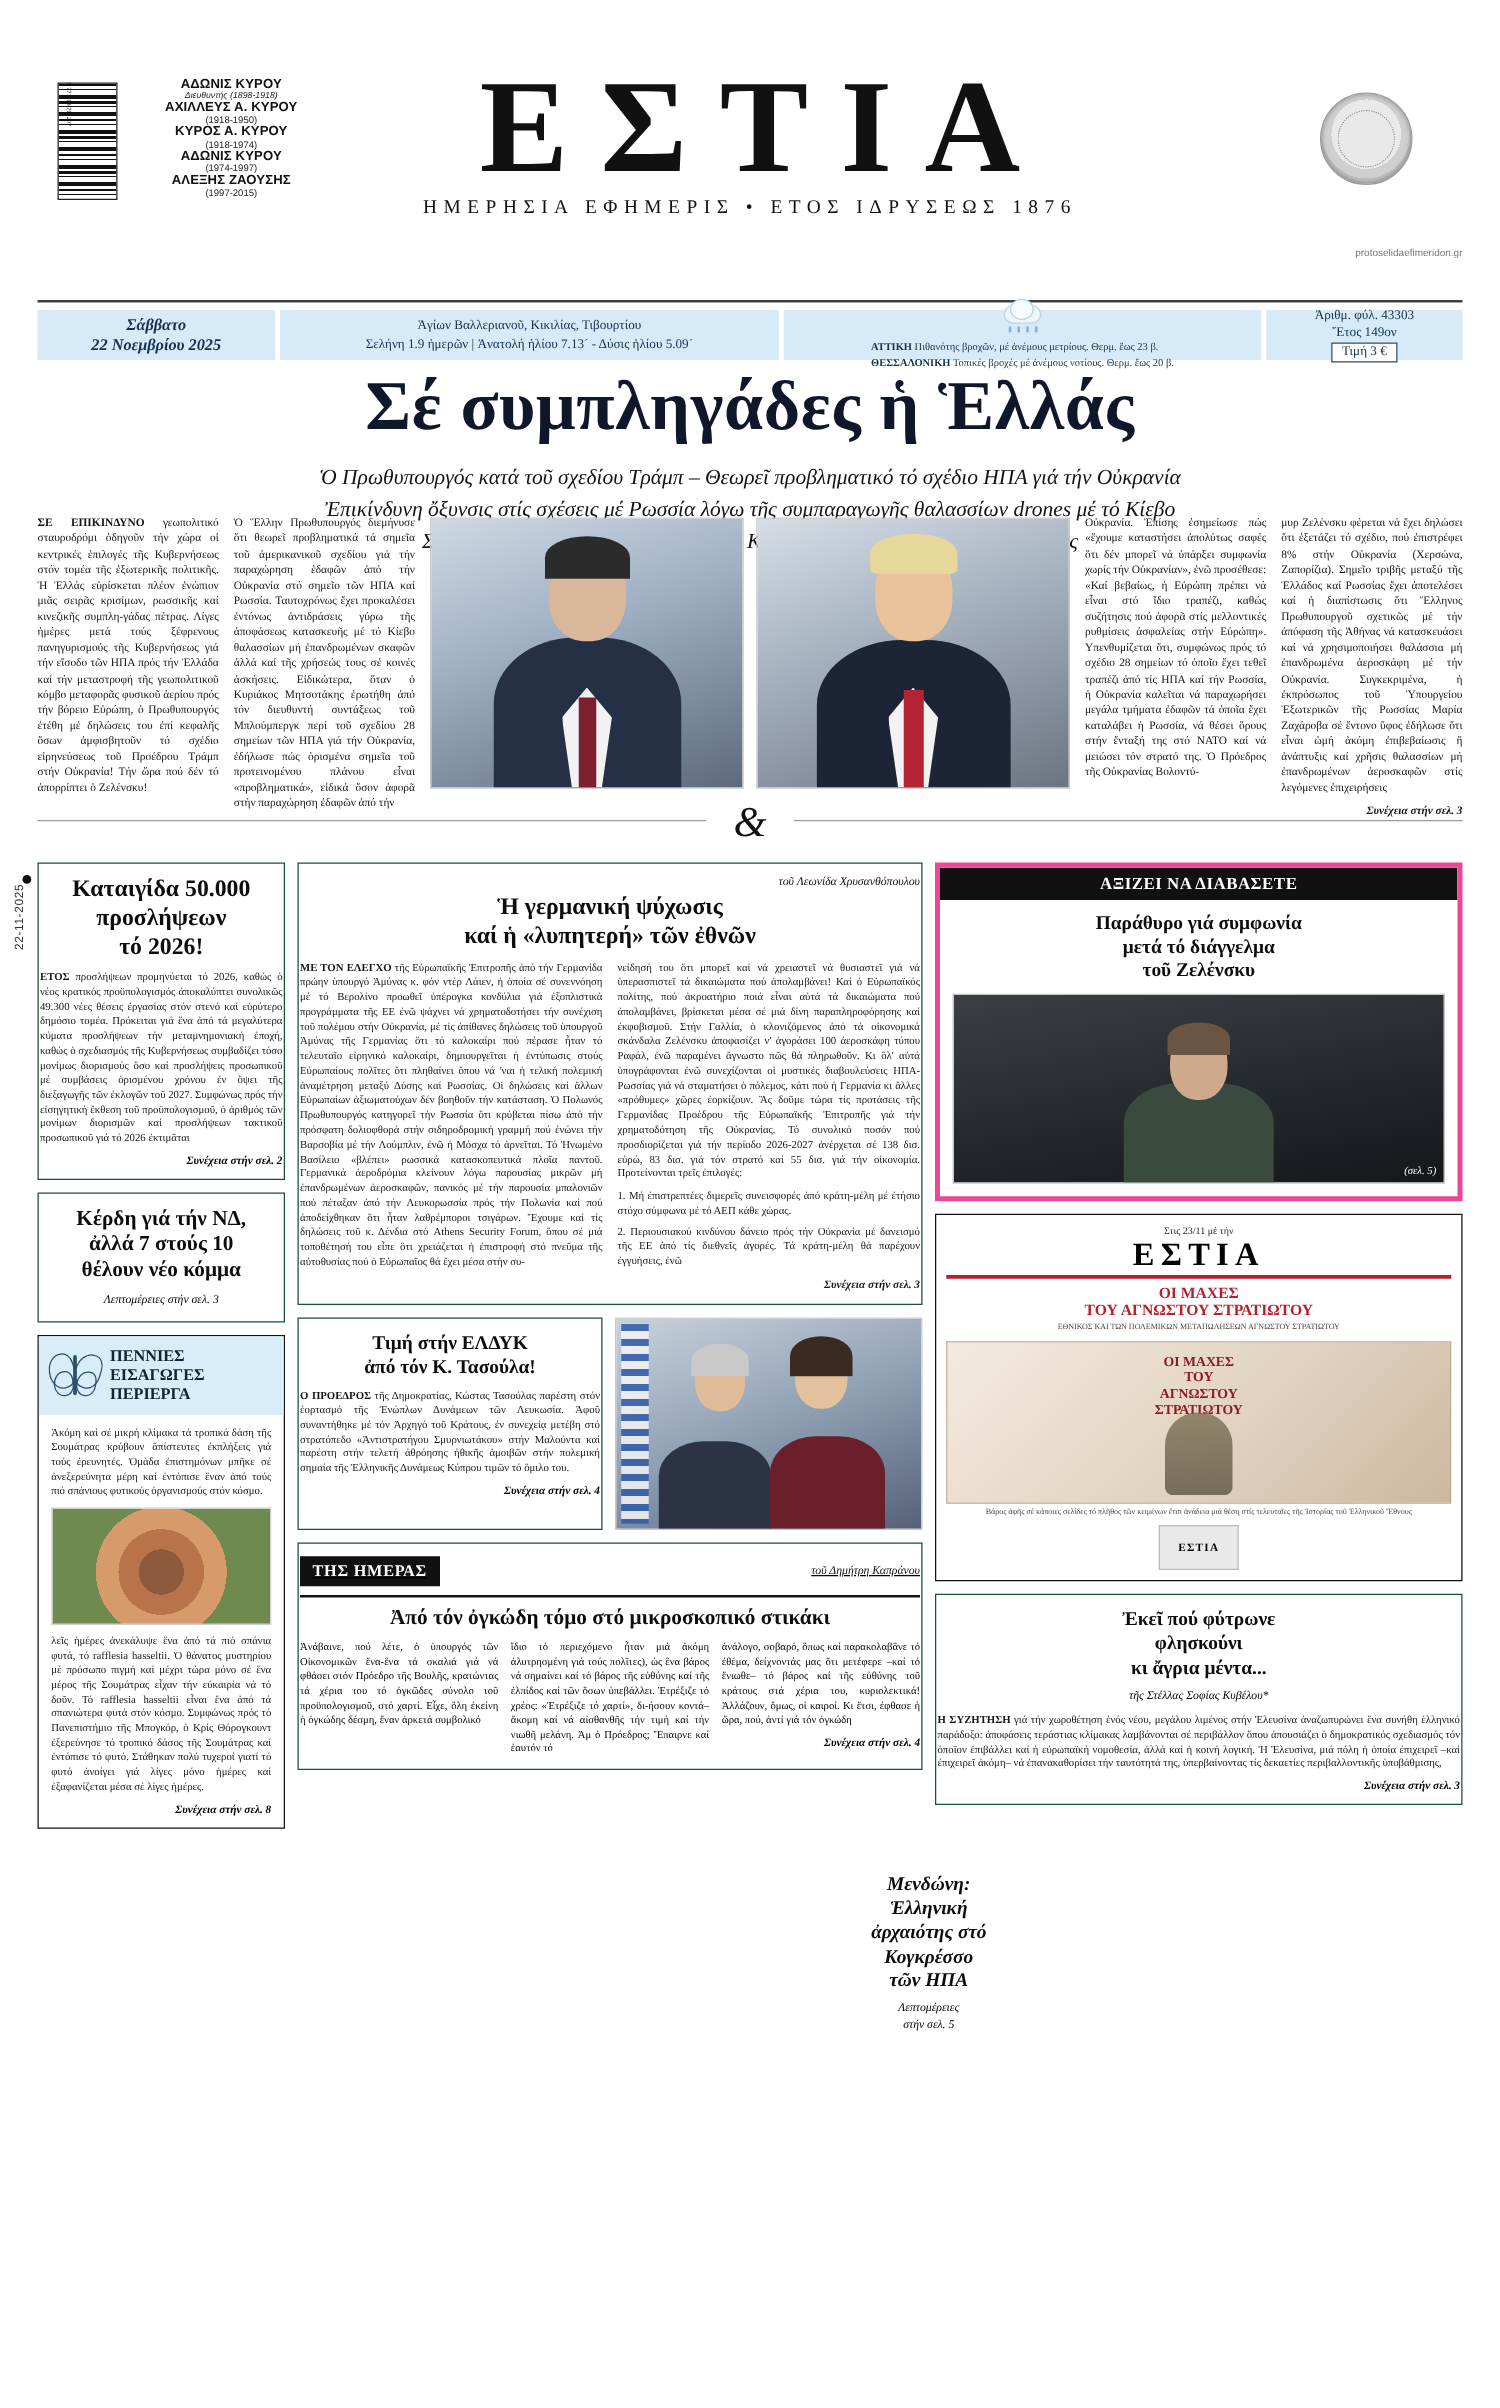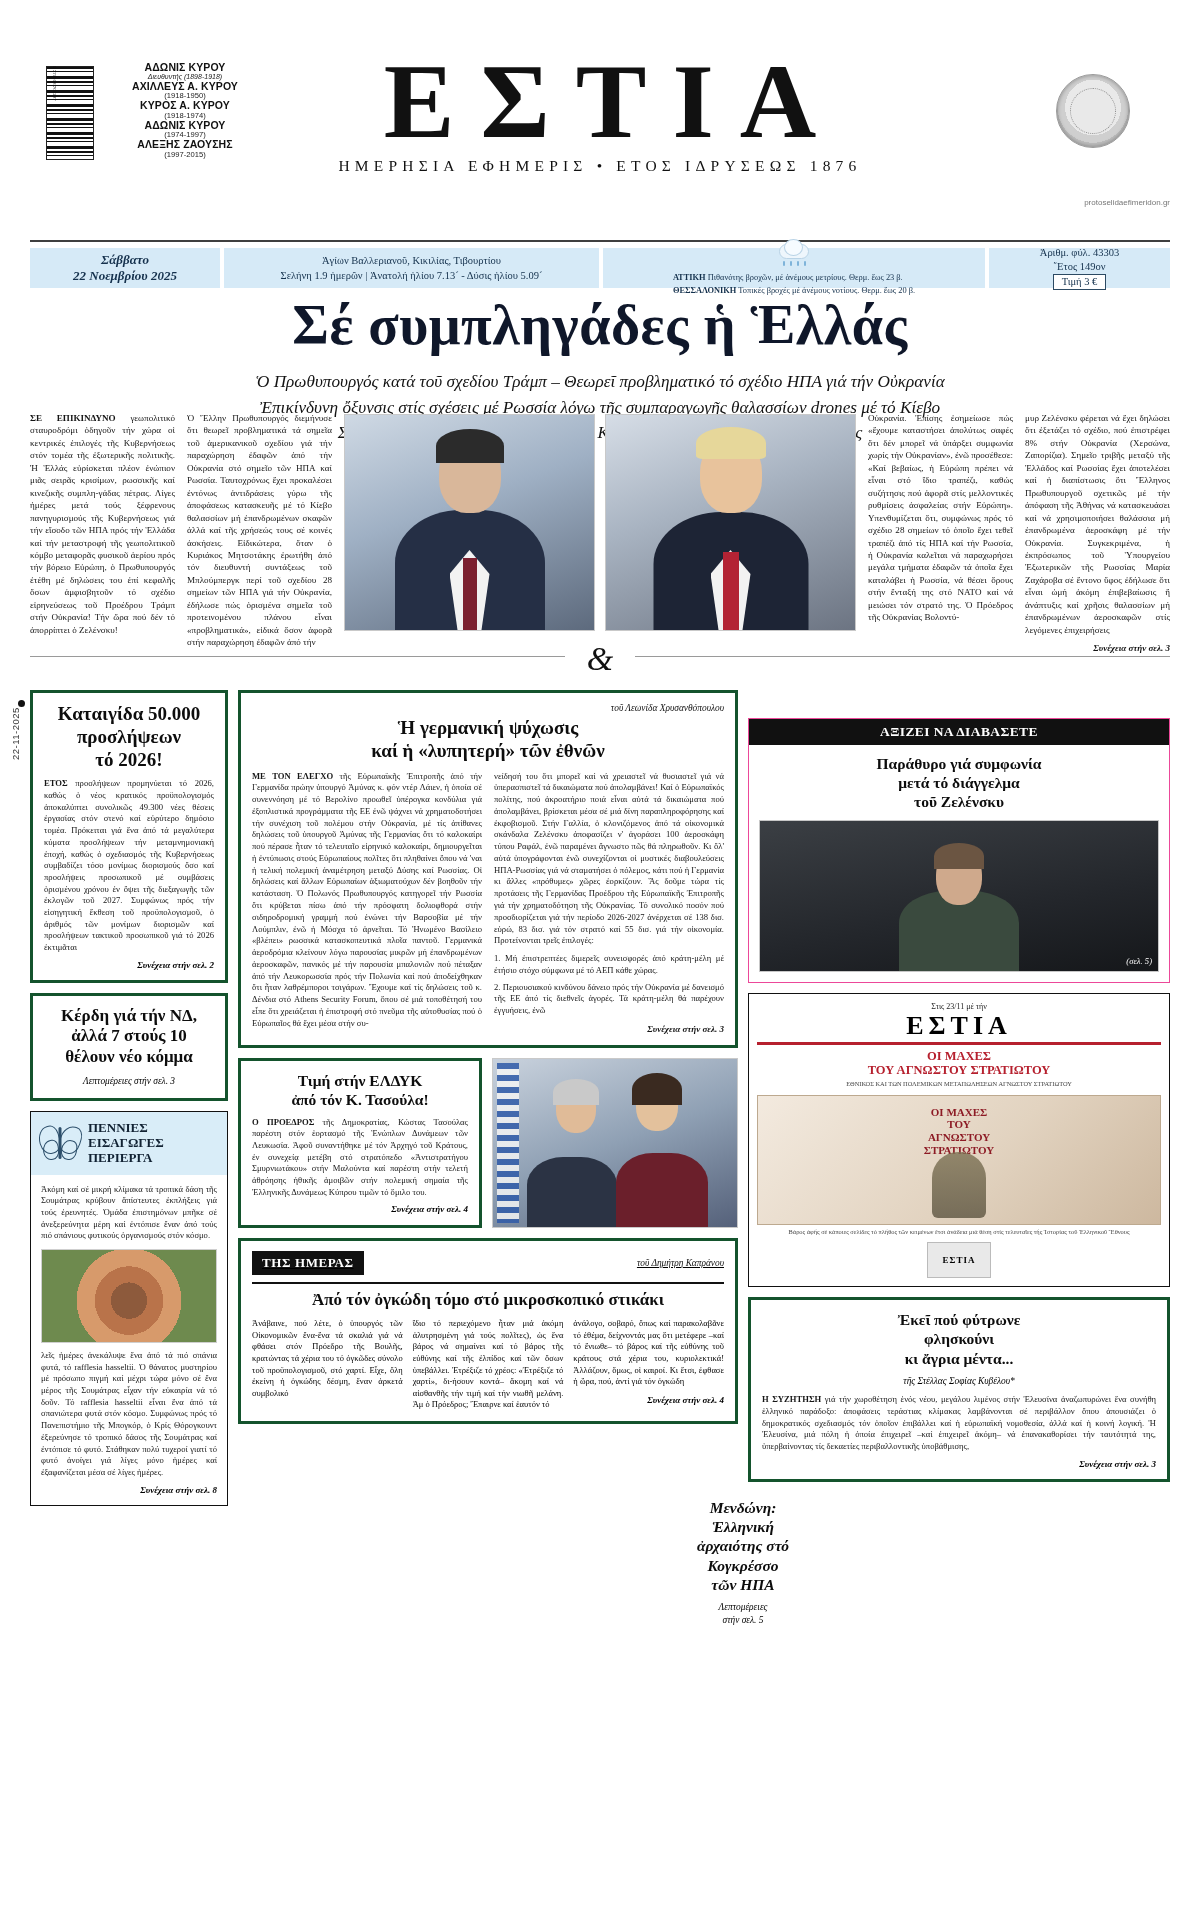--- a/index.html
+++ b/index.html
@@ -35,21 +35,21 @@
   .ib{background:#d6eaf7;display:flex;flex-direction:column;align-items:center;justify-content:center;}
   .ib-date{width:190px;font-style:italic;font-weight:bold;font-size:13px;color:#15314d;line-height:1.25;}
   .ib-saints{flex:1;font-size:10.5px;color:#14314d;line-height:1.45;text-align:center;padding:0 6px;}
   .ib-weather{width:370px;display:flex;align-items:center;gap:6px;padding:0 6px;}
   .cloud-icon{width:34px;height:28px;position:relative;flex:none;}
   .cloud-icon .c1{position:absolute;left:2px;top:6px;width:28px;height:13px;background:#eef6fc;border-radius:9px;border:1px solid #b9d3e6;}
   .cloud-icon .c2{position:absolute;left:7px;top:1px;width:17px;height:15px;background:#f6fbff;border-radius:50%;border:1px solid #b9d3e6;}
   .cloud-icon .d{position:absolute;bottom:0;width:2px;height:5px;background:#7fb4da;border-radius:1px;}
   .wx-lines{font-size:8.4px;color:#14314d;line-height:1.5;}
   .wx-lines b{font-family:"Liberation Serif",serif;font-weight:bold;}
-  .ib-issue{width:181px;font-size:10.5px;color:#14314d;line-height:1.3;}
+  .ib-issue{width:157px;font-size:10.5px;color:#14314d;line-height:1.3;}
   .price-box{border:1px solid #2c4a63;background:#fff;padding:0 8px;font-size:10.5px;margin-top:1px;}
   
   .lead{position:absolute;left:30px;right:30px;top:296px;text-align:center;}
   .lead h1{margin:0;font-family:"Liberation Serif",serif;font-weight:bold;font-size:56px;
      letter-spacing:.5px;color:#0f172a;line-height:1.06;}
   .lead .subs{margin-top:14px;font-style:italic;font-size:17.2px;line-height:1.48;color:#131313;}
   
   .leadbody{position:absolute;left:30px;right:30px;top:412px;height:235px;display:flex;gap:12px;}
   .lcol{width:145px;font-size:9.1px;line-height:1.37;text-align:justify;color:#141414;}
   .lcol b{font-weight:bold;}
@@ -72,37 +72,37 @@
   .amp{position:absolute;left:0;right:0;top:640px;text-align:center;}
   .amp span{display:inline-block;background:#fff;padding:0 22px;font-family:"Liberation Serif",serif;
      font-style:italic;font-size:34px;color:#111;}
   .sidebar-date{position:absolute;left:10px;top:760px;transform:rotate(-90deg);transform-origin:left top;
      font-family:"Liberation Sans",sans-serif;font-size:9.5px;color:#333;letter-spacing:.5px;}
   .bullet-dot{position:absolute;left:18px;top:700px;width:7px;height:7px;border-radius:50%;background:#111;}
   
   .grid{position:absolute;left:30px;right:30px;top:690px;bottom:18px;display:grid;
      grid-template-columns:198px 500px 1fr;gap:10px;}
   .colA,.colB,.colC{display:flex;flex-direction:column;gap:10px;}
-  .box{border:3px solid #14532d;padding:10px 11px;box-sizing:border-box;}
+  .box{border:1px solid #14532d;padding:10px 1px;box-sizing:border-box;}
   h2.t{margin:0;font-family:"Liberation Serif",serif;font-weight:bold;text-align:center;color:#0d0d0d;}
   .t-xl{font-size:19px;line-height:1.2;}
   .t-lg{font-size:17px;line-height:1.22;}
   .t-md{font-size:15.5px;line-height:1.24;}
   .body-s{font-size:8.6px;line-height:1.36;text-align:justify;color:#161616;margin-top:7px;}
   .body-s b{font-weight:bold;}
   .cont{font-weight:bold;font-style:italic;font-size:9px;text-align:right;margin-top:6px;}
   .leptom{font-style:italic;font-size:9.4px;text-align:center;margin-top:7px;line-height:1.35;}
   
   .byline{font-style:italic;font-size:9.4px;text-align:right;color:#111;}
   .feature-cols{display:flex;gap:12px;margin-top:8px;}
   .feature-cols .c{flex:1;font-size:8.6px;line-height:1.37;text-align:justify;color:#161616;}
   .numlist{margin:6px 0 0 0;padding-left:0;list-style:none;font-size:8.6px;line-height:1.37;text-align:justify;}
   .numlist li{margin-top:5px;}
   
-  .readbox{border:1px solid #ec4899;padding:0;overflow:hidden;margin-top:28px;}
+  .readbox{border:4px solid #ec4899;padding:0;overflow:hidden;}
   .readbox .hdr{background:#111;color:#fff;font-family:"Liberation Serif",serif;font-weight:bold;
      font-size:13.5px;text-align:center;padding:5px 2px;letter-spacing:.4px;}
   .readbox .inner{padding:9px 10px 10px;}
   .zel-photo{height:150px;border:1px solid #c7c7c7;margin-top:8px;position:relative;overflow:hidden;
      background:linear-gradient(170deg,#3b3f44 0%,#23262b 60%,#15171a 100%);}
   .zel-head{position:absolute;left:50%;transform:translateX(-50%);top:28px;width:46px;height:56px;border-radius:46%;background:#cfa98c;}
   .zel-hair{position:absolute;left:50%;transform:translateX(-50%);top:22px;width:50px;height:26px;border-radius:50% 50% 0 0;background:#6b5542;}
   .zel-body{position:absolute;left:50%;transform:translateX(-50%);bottom:0;width:120px;height:80px;background:#3a4a3e;border-radius:40% 40% 0 0;}
   .pgref{position:absolute;right:6px;bottom:5px;font-style:italic;font-size:8.6px;color:#fff;}
   

